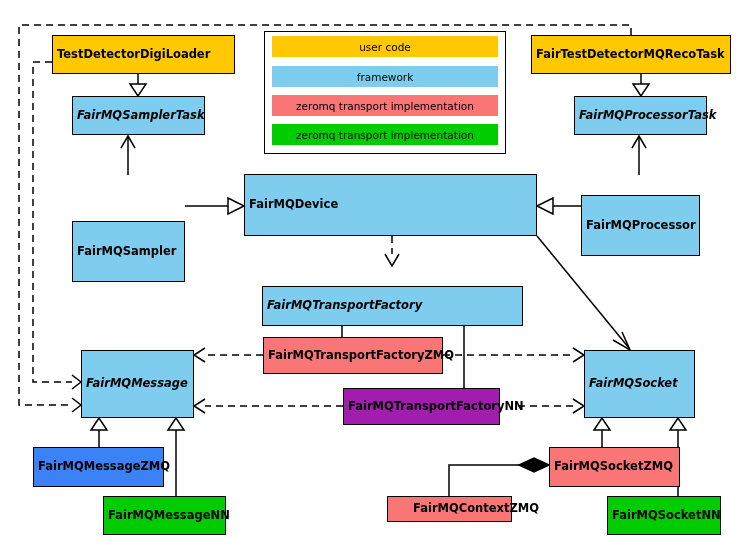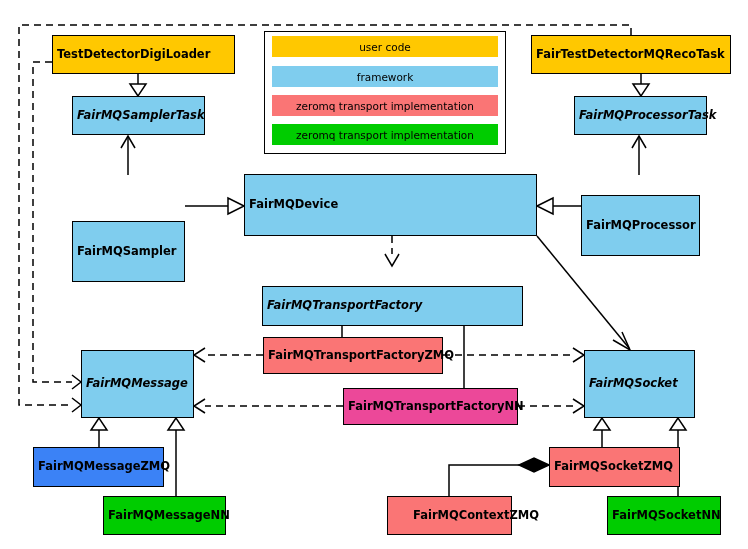--- a/index.html
+++ b/index.html
@@ -177,21 +177,21 @@
   </div>
 
   <div class="node abstract" style="left:262px;top:266px;width:261px;height:40px;background:#7FCDEE;margin-top:20px;">
     <span>FairMQTransportFactory</span>
   </div>
 
   <div class="node" style="left:263px;top:337px;width:180px;height:37px;background:#FA7575;">
     <span>FairMQTransportFactoryZMQ</span>
   </div>
 
-  <div class="node" style="left:343px;top:388px;width:175px;height:37px;background:#ec4899;">
+  <div class="node" style="left:343px;top:388px;width:157px;height:37px;background:#a21caf;">
     <span>FairMQTransportFactoryNN</span>
   </div>
 
   <div class="node abstract" style="left:81px;top:350px;width:113px;height:68px;background:#7FCDEE;">
     <span>FairMQMessage</span>
   </div>
 
   <div class="node abstract" style="left:584px;top:350px;width:111px;height:68px;background:#7FCDEE;">
     <span>FairMQSocket</span>
   </div>
@@ -205,17 +205,17 @@
   </div>
 
   <div class="node" style="left:549px;top:447px;width:131px;height:40px;background:#FA7575;">
     <span>FairMQSocketZMQ</span>
   </div>
 
   <div class="node" style="left:607px;top:496px;width:114px;height:39px;background:#00CC00;">
     <span>FairMQSocketNN</span>
   </div>
 
-  <div class="node" style="left:387px;top:496px;width:125px;height:39px;background:#FA7575;padding-left:25px;">
+  <div class="node" style="left:387px;top:496px;width:125px;height:26px;background:#FA7575;padding-left:25px;">
     <span>FairMQContextZMQ</span>
   </div>
 
 </div>
 
 </body></html>

